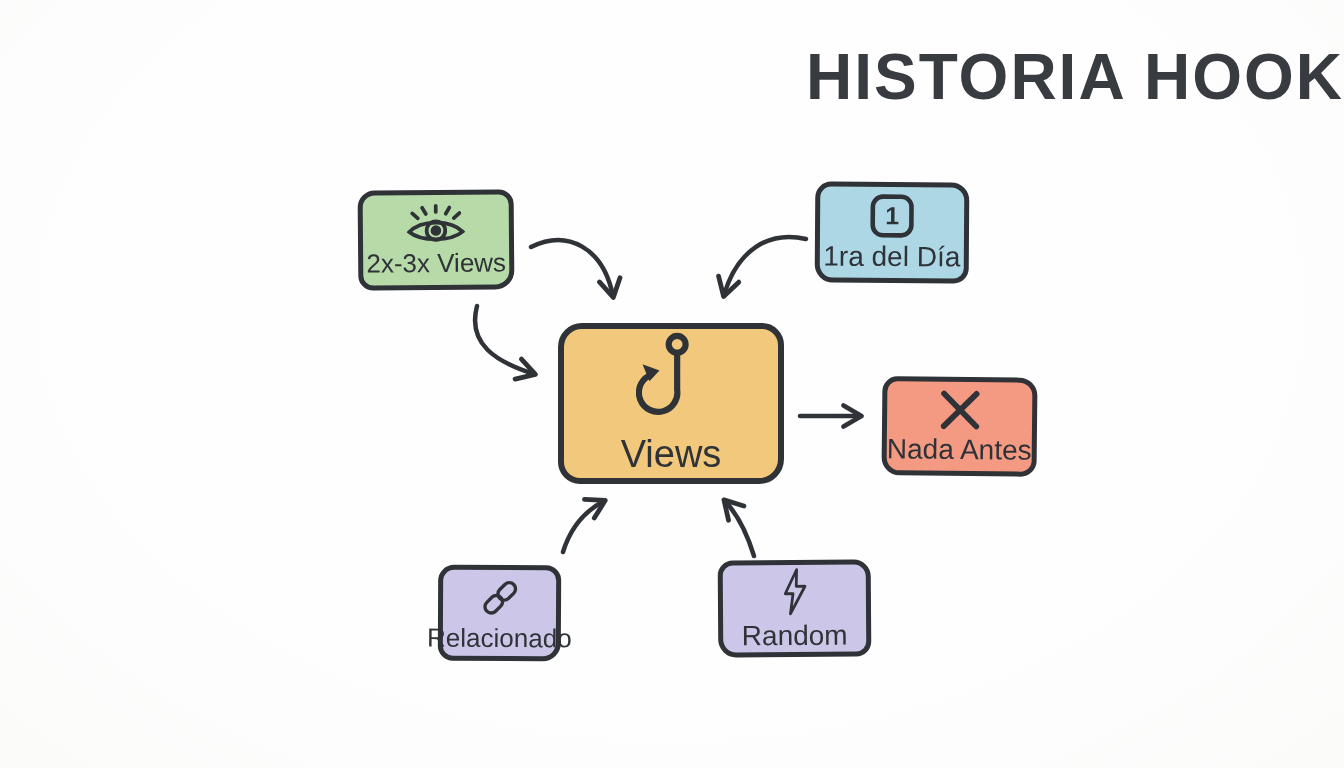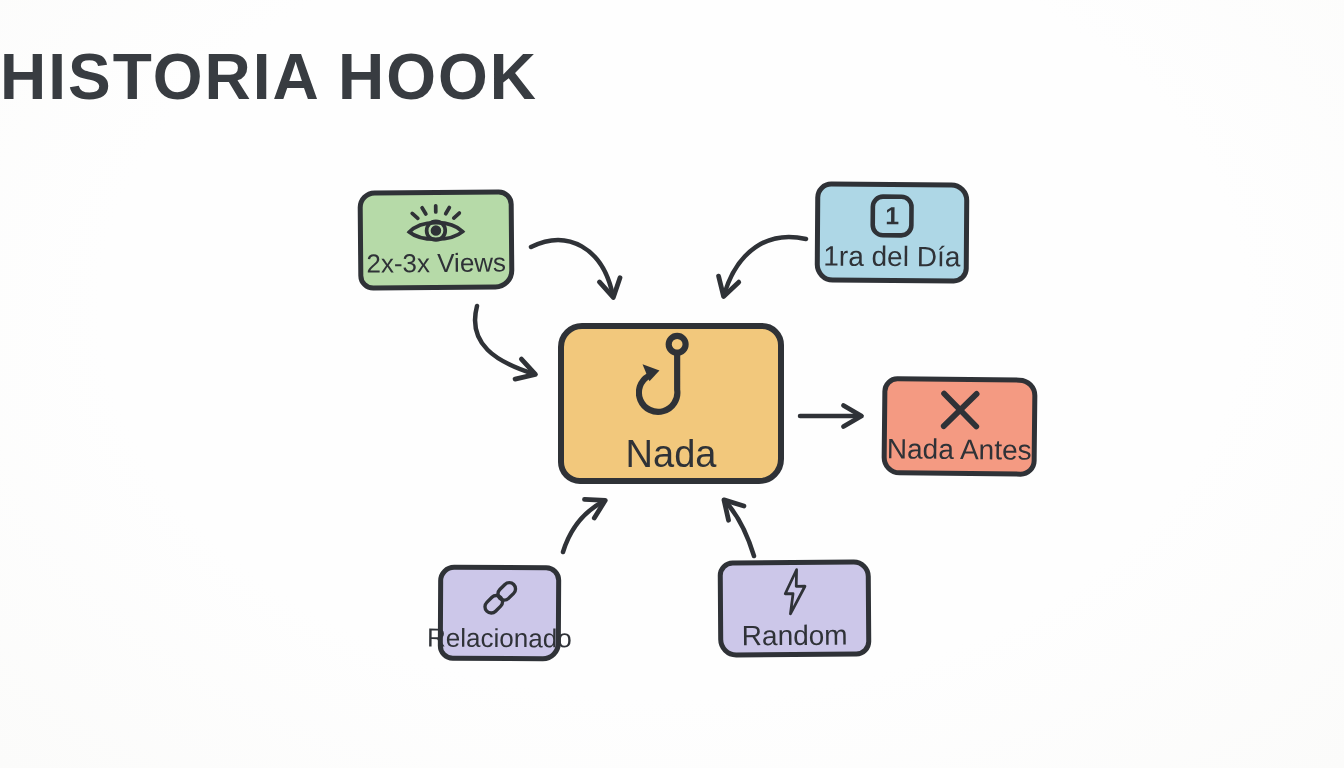--- a/index.html
+++ b/index.html
@@ -11,21 +11,21 @@
   }
   .canvas{
     position:relative;
     width:1344px;height:768px;
     background:radial-gradient(ellipse at 50% 40%, #fefefe 60%, #fbfbfa 100%);
   }
   .page-title{
     position:absolute;
     left:0; top:40px; width:1344px;
     margin:0;
-    text-align:left;
+    text-align:right;
     font-size:64px;
     font-weight:700;
     letter-spacing:2px;
     color:#383c41;
   }
   .arrows-layer{
     position:absolute; left:0; top:0;
   }
   .node{
     position:absolute;
@@ -133,21 +133,21 @@
   </div>
 
   <div class="node node-hook">
     <svg class="icon" width="70" height="100" viewBox="0 0 90 130">
       <g fill="none" stroke="#2f3237" stroke-width="8" stroke-linecap="round">
         <circle cx="53" cy="16" r="11"></circle>
         <path d="M53,27 L53,75 A25,25 0 1 1 16,57"></path>
       </g>
       <path d="M17,64 L8,42 L30,50 Z" fill="#2f3237"></path>
     </svg>
-    <div class="label label-hook">Nada</div>
+    <div class="label label-hook">Views</div>
   </div>
 
   <div class="node node-nada">
     <svg class="icon" width="54" height="44" viewBox="0 0 60 54">
       <g fill="none" stroke="#2f3237" stroke-width="7" stroke-linecap="round">
         <path d="M10,7 L50,47"></path>
         <path d="M50,7 L10,47"></path>
       </g>
     </svg>
     <div class="label label-md">Nada Antes</div>

